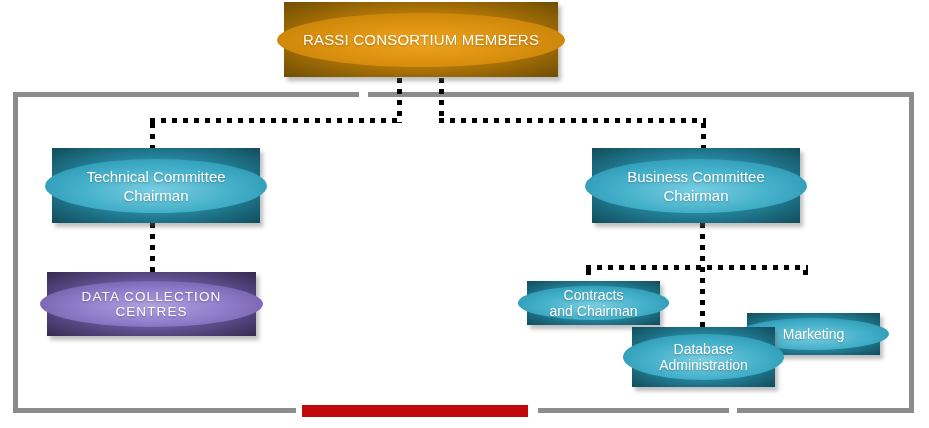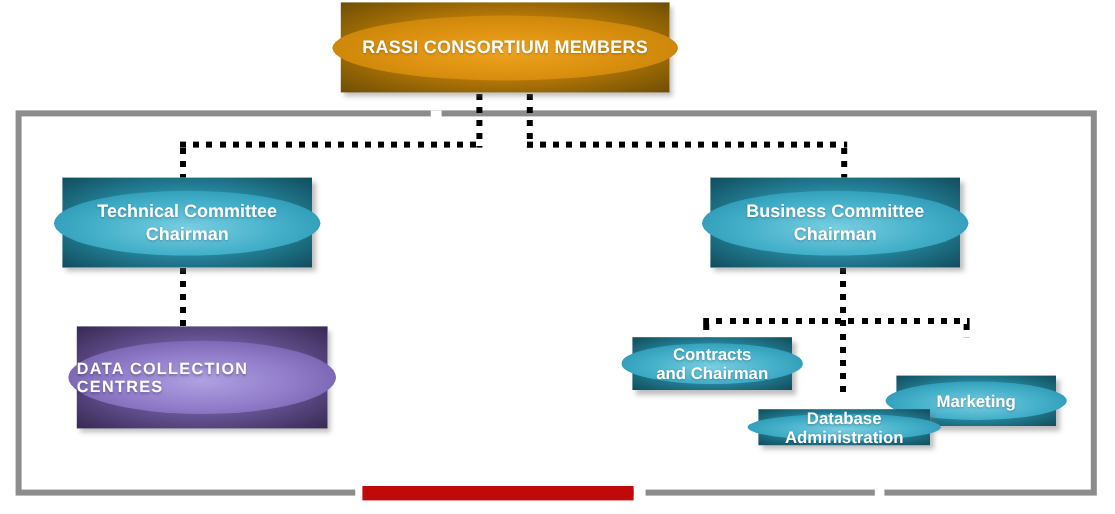--- a/index.html
+++ b/index.html
@@ -40,21 +40,21 @@
     position:absolute; z-index:4;
     box-shadow:3px 4px 4px rgba(110,110,110,0.45);
   }
   .node .ellipse {
     position:absolute; left:-7px; right:-7px; top:14%; bottom:14%;
     border-radius:50%;
   }
   .node .label {
     position:absolute; inset:0; z-index:2;
     display:flex; flex-direction:column; align-items:center; justify-content:center;
-    color:#ffffff; font-weight:bold; 
+    color:#ffffff; font-weight:normal; text-align:center;
     text-shadow:0 1px 2px rgba(0,0,0,0.25);
   }
 
   .node-gold { background:radial-gradient(ellipse at 50% 50%, #d2880a 30%, #6e4e02 100%); }
   .node-gold .ellipse {
     background:radial-gradient(ellipse at 50% 55%, #eda41f 0%, #dd9110 45%, #bc7d04 100%);
   }
 
   .node-teal { background:radial-gradient(ellipse at 50% 50%, #2e9fba 30%, #114c5c 100%); }
   .node-teal .ellipse {
@@ -113,21 +113,21 @@
   </div>
 
   <div class="node node-teal" style="left:592px; top:148px; width:208px; height:75px;">
     <div class="ellipse"></div>
     <div class="label label-cmte">
       <span>Business Committee</span>
       <span>Chairman</span>
     </div>
   </div>
 
-  <div class="node node-purple" style="left:64px; top:272px; width:209px; height:85px;">
+  <div class="node node-purple" style="left:47px; top:272px; width:209px; height:64px;">
     <div class="ellipse"></div>
     <div class="label label-dcc">
       <span>DATA COLLECTION CENTRES</span>
     </div>
   </div>
 
   <div class="node node-teal small-node" style="left:527px; top:281px; width:133px; height:44px;">
     <div class="ellipse"></div>
     <div class="label label-small">
       <span>Contracts</span>
@@ -135,21 +135,21 @@
     </div>
   </div>
 
   <div class="node node-teal small-node" style="left:747px; top:281px; width:133px; height:42px;margin-top:32px;">
     <div class="ellipse"></div>
     <div class="label label-small">
       <span>Marketing</span>
     </div>
   </div>
 
-  <div class="node node-teal small-node" style="left:632px; top:341px; width:143px; height:30px;">
+  <div class="node node-teal small-node" style="left:632px; top:327px; width:143px; height:60px;">
     <div class="ellipse"></div>
     <div class="label label-small">
       <span>Database</span>
       <span>Administration</span>
     </div>
   </div>
 
 </div>
 
 </body></html>

